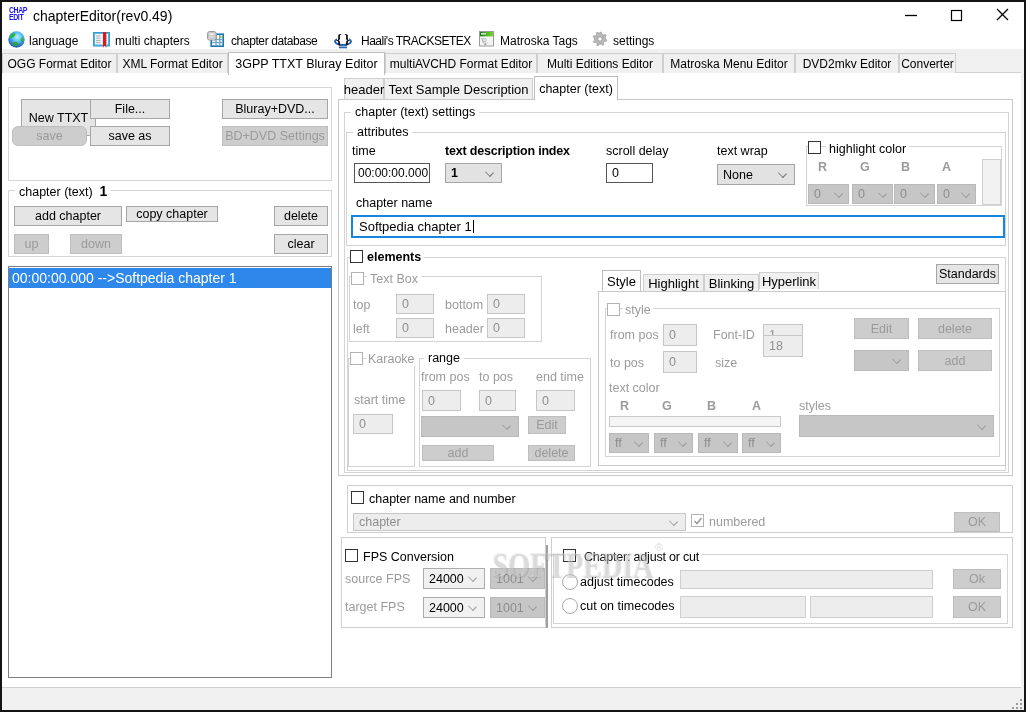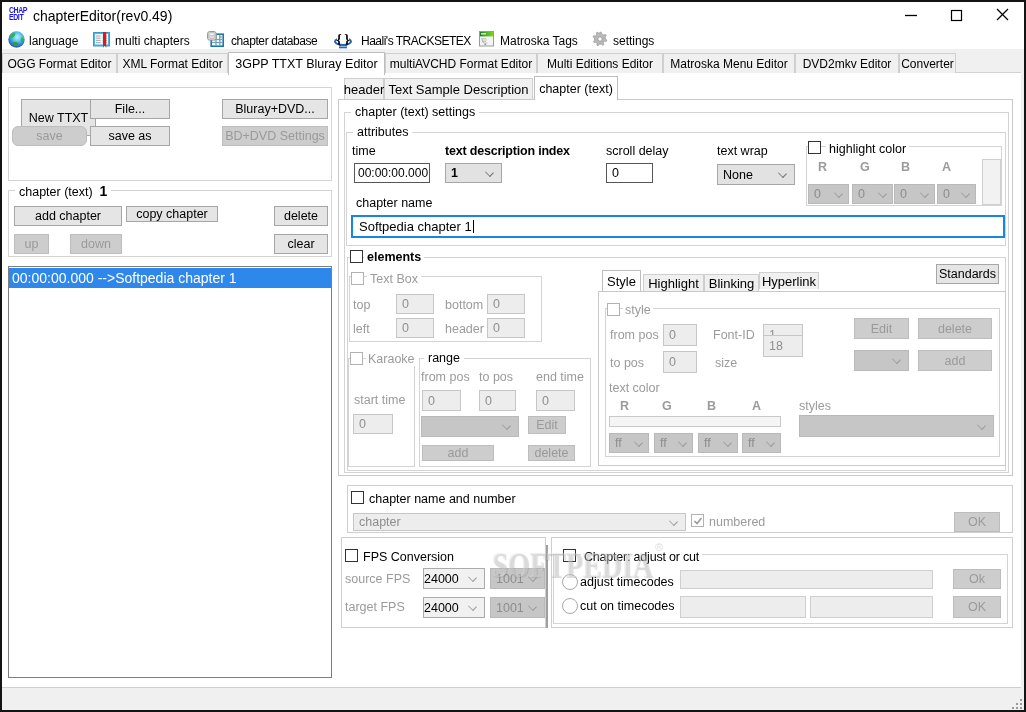--- a/index.html
+++ b/index.html
@@ -19,21 +19,21 @@
 .inp { position:absolute; background:#fff; border:1px solid #565656; color:#000;
   font-size:12.5px; display:flex; align-items:center; padding-left:5px; }
 .inpd { position:absolute; background:#ededed; border:1px solid #c6c6c6; color:#8f8f8f;
   font-size:12.5px; display:flex; align-items:center; padding-left:5px; }
 
 .cbo { position:absolute; background:#e2e2e2; border:1px solid #a6a6a6; color:#000;
   font-size:12.5px; display:flex; align-items:center; padding-left:5px; }
 .cbod { position:absolute; background:#c6c6c6; border:1px solid #b9b9b9; color:#8d8d8d;
   font-size:12.5px; display:flex; align-items:center; padding-left:5px; }
 .cbol { position:absolute; background:#f1f1f1; border:1px solid #ababab; color:#000;
-  font-size:12.5px; display:flex; align-items:center; }
+  font-size:12.5px; display:flex; align-items:center; padding-left:5px; }
 .chev { position:absolute; width:8px; height:8px; }
 .chev:before { content:""; position:absolute; left:0; top:0; width:6px; height:6px;
   border-right:1.6px solid #6f6f6f; border-bottom:1.6px solid #6f6f6f; transform:rotate(45deg) scale(1,0.8); }
 .chevl:before { border-color:#9a9a9a; }
 
 .grp { position:absolute; border:1px solid #d4d4d4; }
 .glab { position:absolute; background:#fff; padding:0 4px; top:-8px; left:6px; font-size:12.5px; white-space:nowrap; }
 
 .cb { position:absolute; width:13px; height:13px; background:#fff; border:1.5px solid #333; }
 .cbg { position:absolute; width:13px; height:13px; background:#fff; border:1px solid #b2b2b2; }

